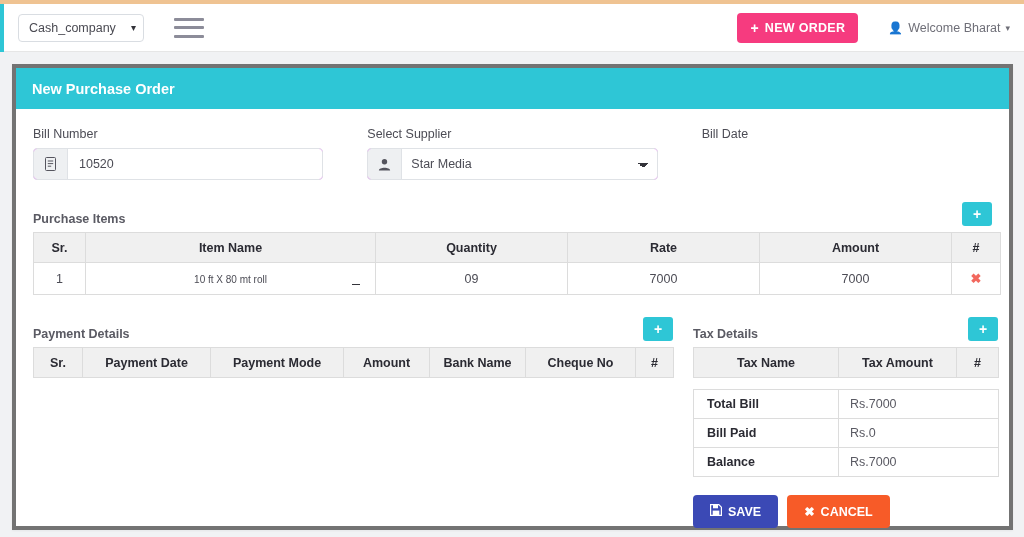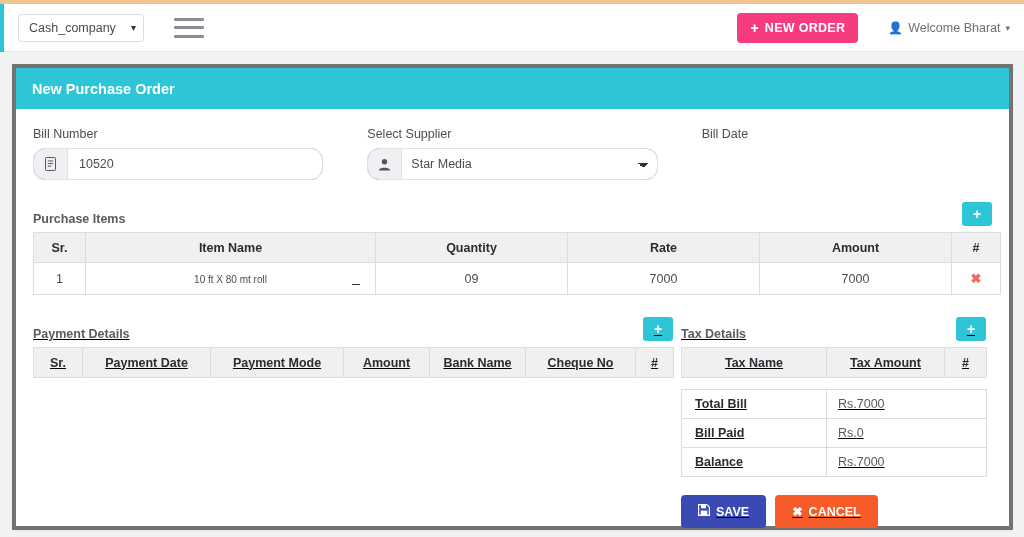--- a/index.html
+++ b/index.html
@@ -84,21 +84,21 @@
   .card-body { padding: 18px 17px 0 17px; }
 
   
   .form-row { display: flex; gap: 44px; }
   .form-group { flex: 1; }
   .form-label {
     font-size: 12.5px; color: #4c4c55; margin-bottom: 7px; display: block;
   }
   .input-group {
     display: flex; height: 32px;
-    border: 1px solid #dfe2e6; border-radius: 12px; overflow: hidden;
+    border: 1px solid #dfe2e6; border-radius: 4px; overflow: hidden;
     background: #d946ef;
   }
   .input-addon {
     width: 34px; background: #eef0f2;
     border-right: 1px solid #dfe2e6;
     display: flex; align-items: center; justify-content: center;
     color: #55555e; font-size: 13px;
   }
   .input-field {
     flex: 1; border: none; outline: none;
@@ -158,21 +158,21 @@
       linear-gradient(45deg, transparent 50%, #33333a 50%),
       linear-gradient(135deg, #33333a 50%, transparent 50%);
     background-position: calc(100% - 19px) 10px, calc(100% - 14px) 10px;
     background-size: 5px 5px, 5px 5px;
     background-repeat: no-repeat;
     cursor: pointer;
   }
   .del-x { color: #f2685e; font-size: 13px; font-weight: bold; cursor: pointer; }
 
   
-  .cols { display: flex; gap: 8px; text-decoration: underline; }
+  .cols { display: flex; gap: 20px; }
   .col-left { width: 640px; }
   .col-right { width: 305px; }
 
   .summary-tbl { margin-top: 11px; }
   .summary-tbl td { height: 29px; }
   .summary-tbl td.k {
     text-align: left; padding-left: 13px;
     font-weight: bold; color: #2b2b33;
     width: 50%;
   }

